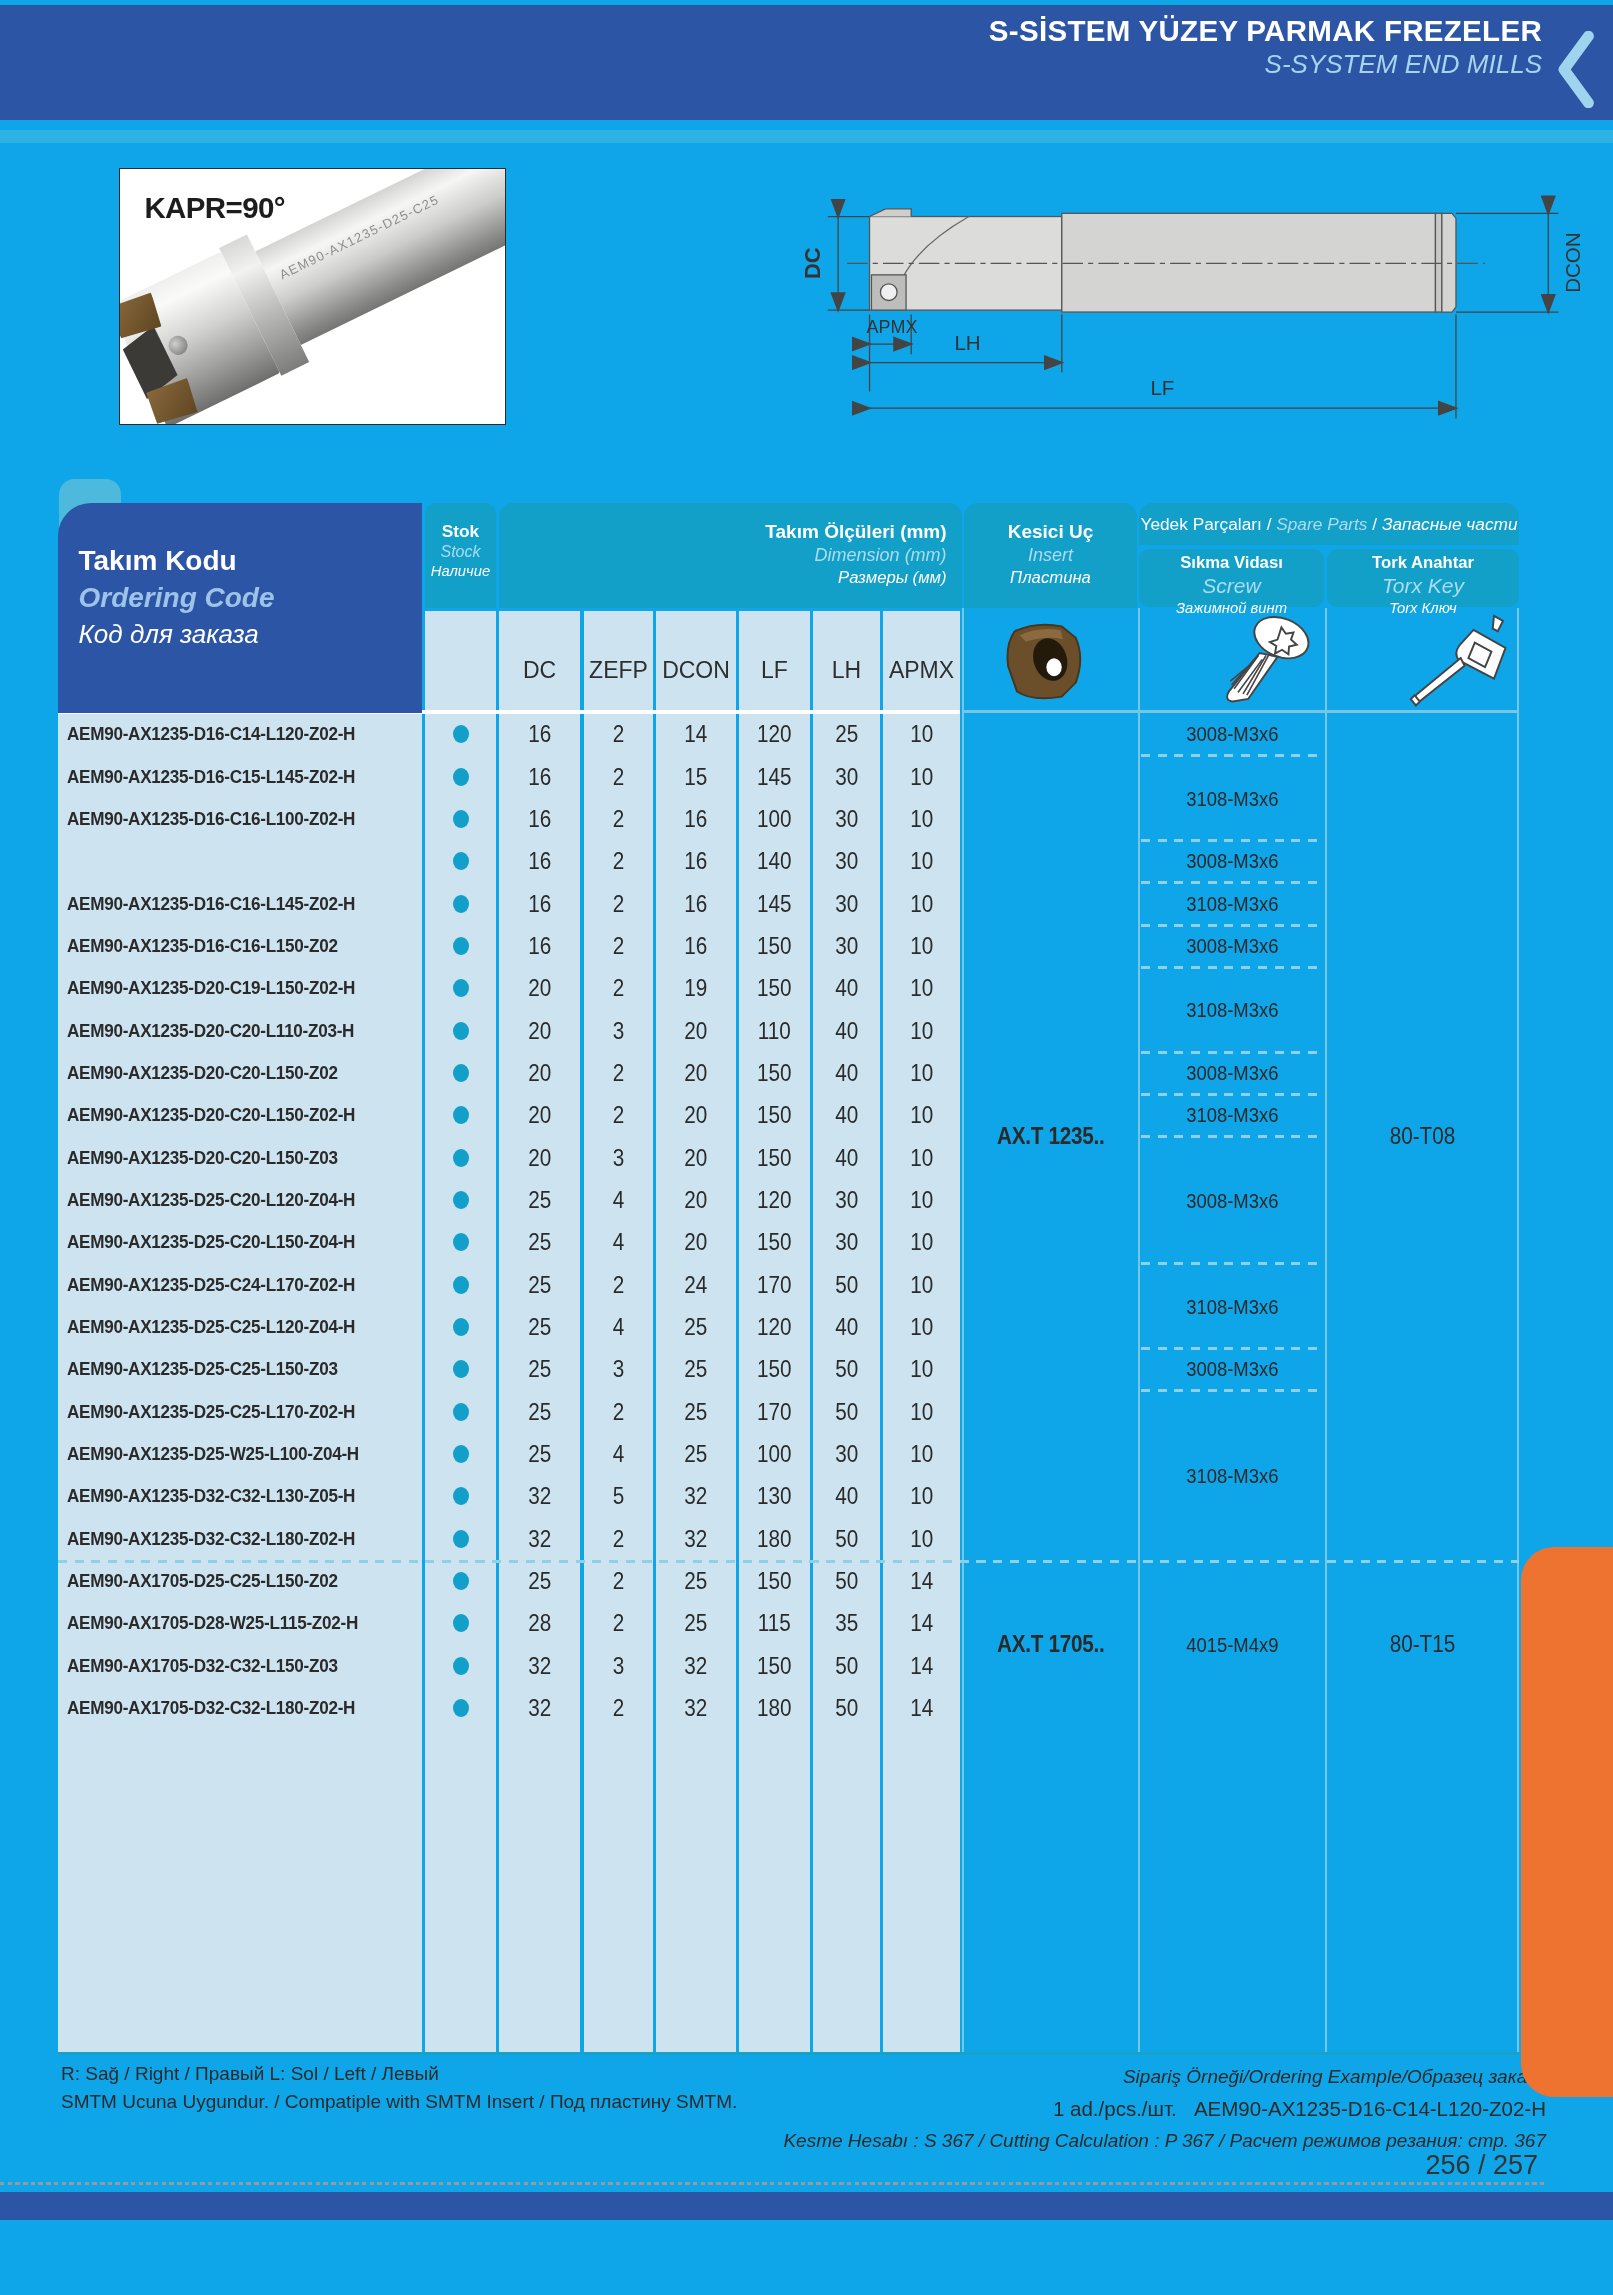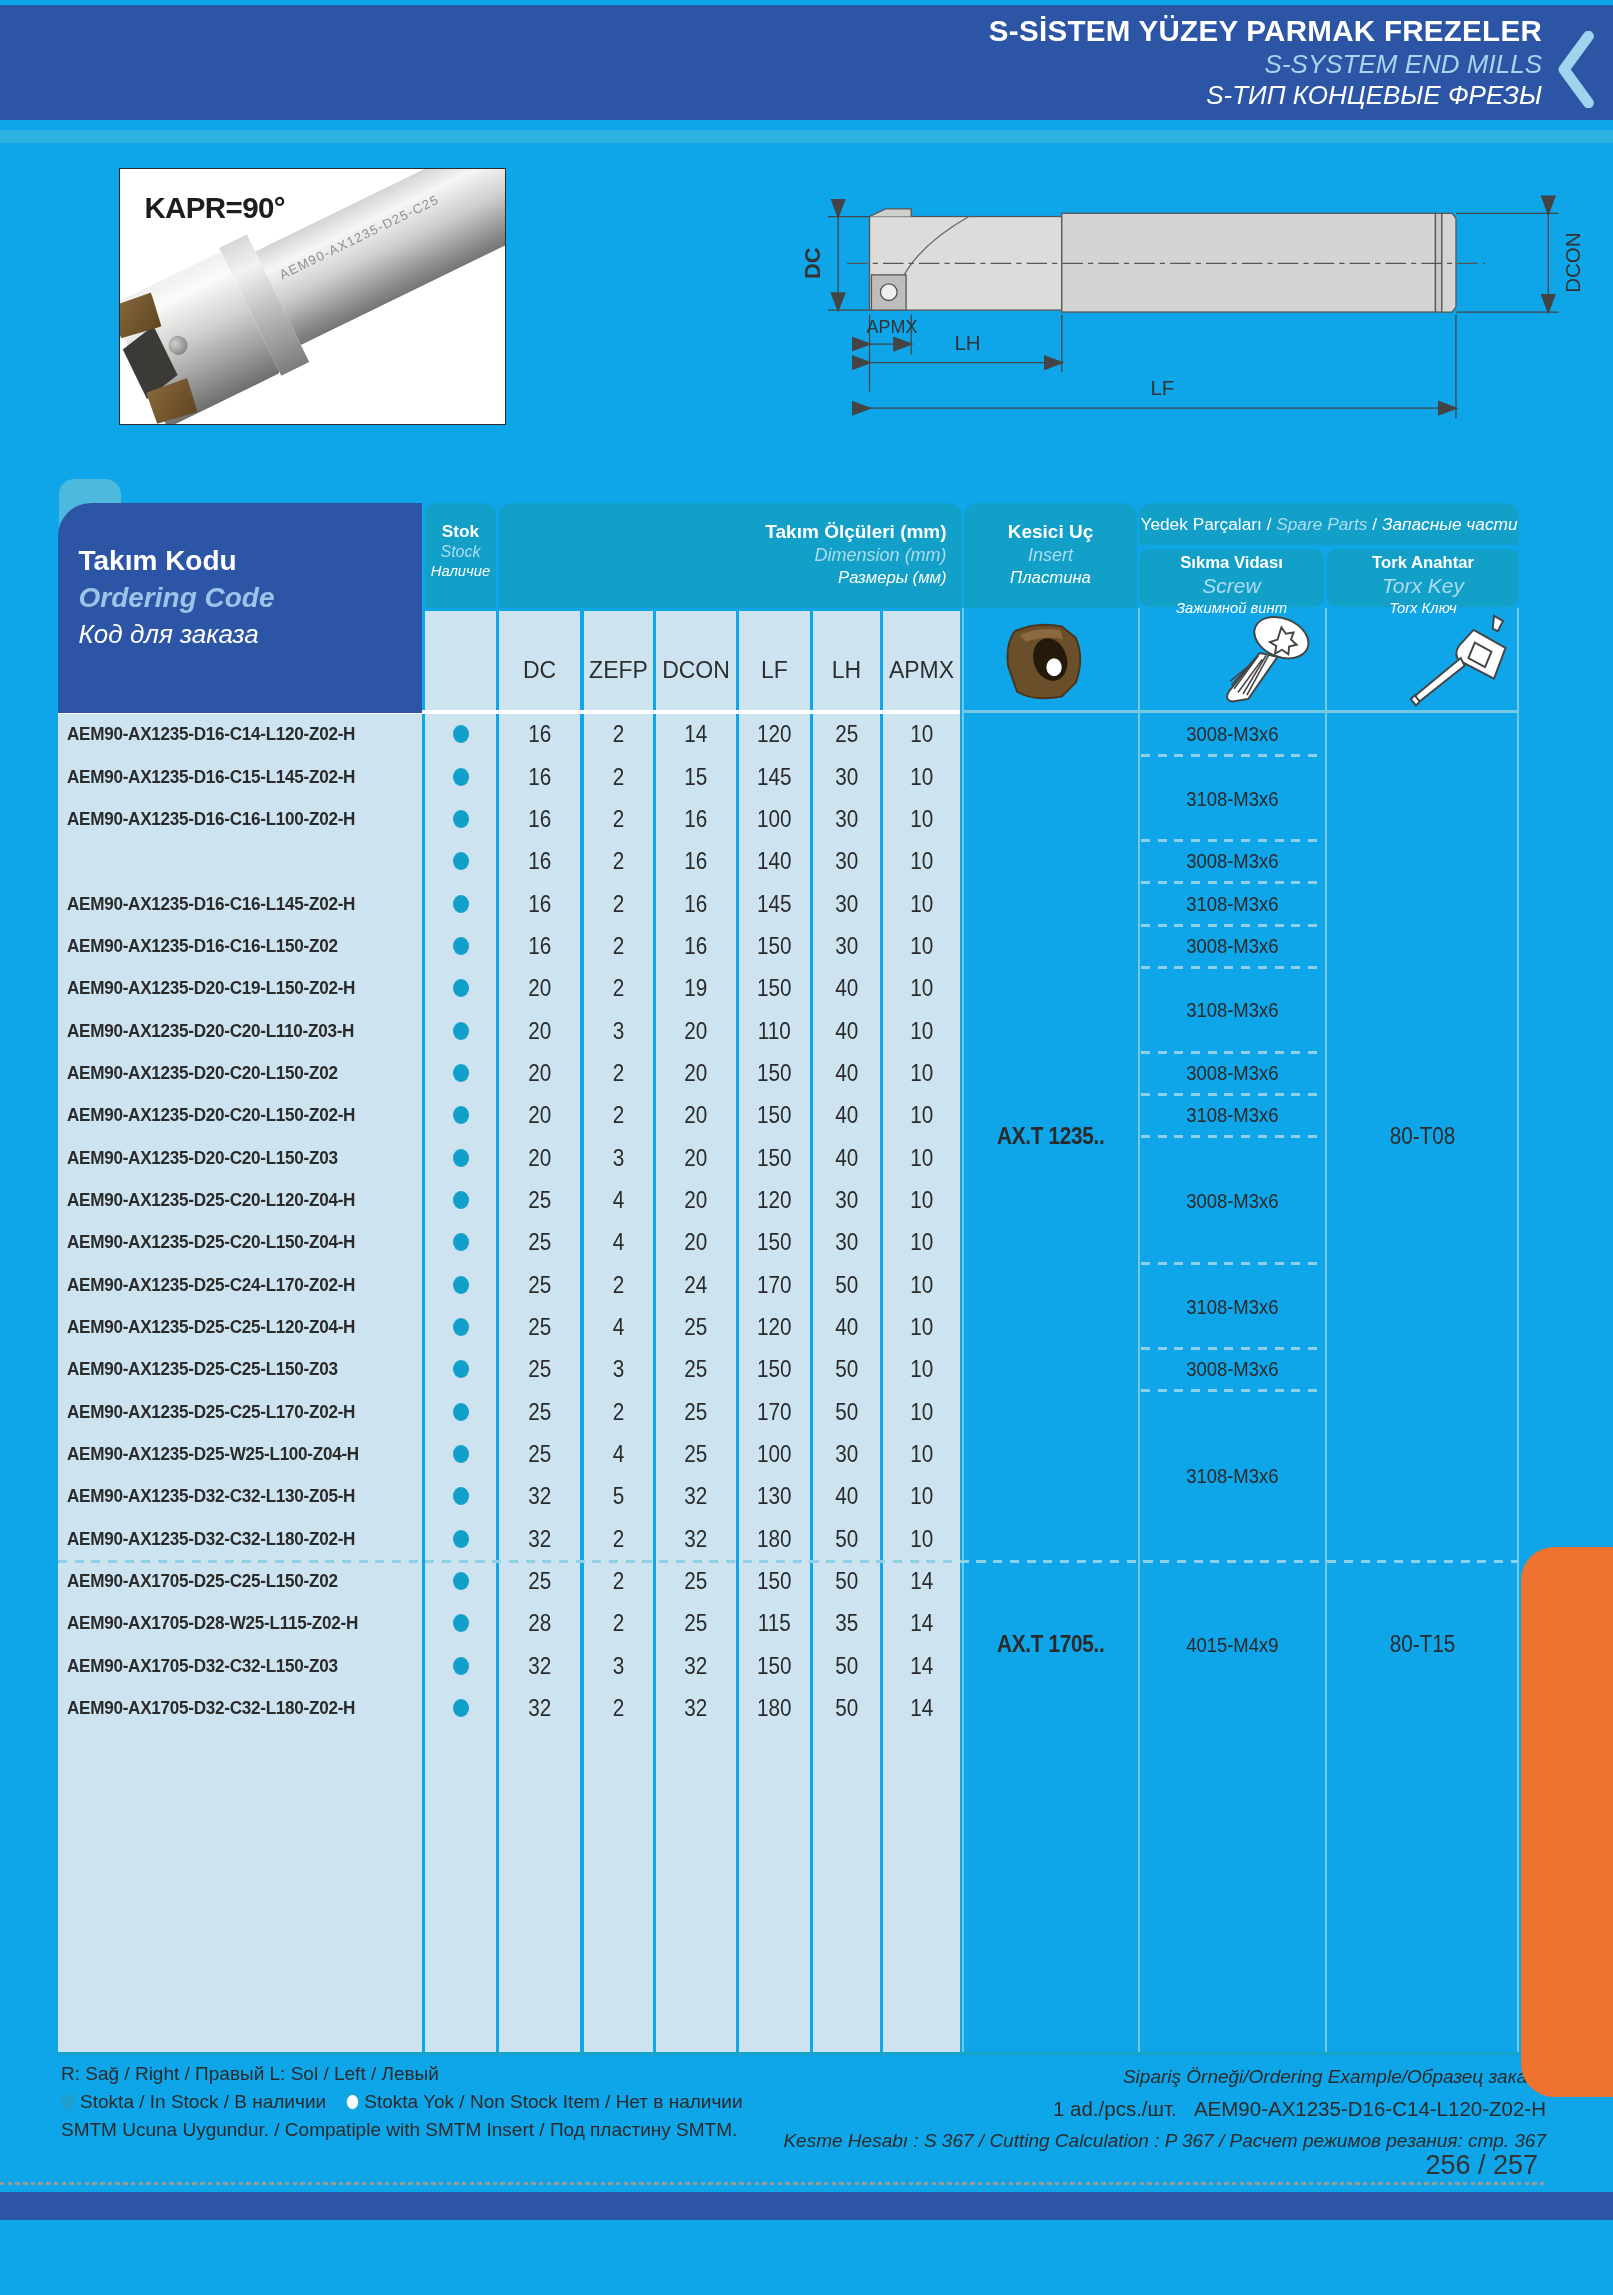--- a/index.html
+++ b/index.html
@@ -107,21 +107,20 @@
 </style>
 </head>
 <body>
 
 <div class="page">
 
   <div class="abs banner">
     <div class="txt">
       <div class="bt1">S-SİSTEM YÜZEY PARMAK FREZELER</div>
       <div class="bt2">S-SYSTEM END MILLS</div>
-      <div class="bt3">S-ТИП КОНЦЕВЫЕ ФРЕЗЫ</div>
     </div>
     <svg class="abs chev" viewBox="0 0 70 120">
       <polyline points="52,8 14,60 52,112" fill="none" stroke="#9fd4ee" stroke-width="17" stroke-linecap="round" stroke-linejoin="round"></polyline>
     </svg>
   </div>
   <div class="abs cyanstrip"></div>
 
   <div class="abs photobox">
     <div class="tool">
       <div class="shank"></div>
@@ -584,25 +583,20 @@
           <span class="cond">80-T15</span>
         </div>
       </div>
 
     <div class="abs groupsep"></div>
     <div class="abs bottomline"></div>
   </div>
 
   <div class="abs foot-l">
     <div>R: Sağ / Right / Правый  L: Sol / Left / Левый</div>
-    <div>
-      <span class="lgdot"></span><span>Stokta / In Stock / В наличии</span>
-      <span style="display:inline-block;width:9px"></span>
-      <span class="lgdot open"></span><span>Stokta Yok / Non Stock Item / Нет в наличии</span>
-    </div>
     <div>SMTM Ucuna Uygundur. / Compatiple with SMTM Insert / Под пластину SMTM.</div>
   </div>
   <div class="abs foot-r">
     <div style="font-style:italic">Sipariş Örneği/Ordering Example/Образец заказа</div>
     <div style="font-size:20.5px">
       <span>1 ad./pcs./шт.</span>&nbsp;&nbsp;
       <span>AEM90-AX1235-D16-C14-L120-Z02-H</span>
     </div>
     <div style="font-style:italic">Kesme Hesabı : S 367 / Cutting Calculation : P 367 / Расчет режимов резания: стр. 367</div>
   </div>

